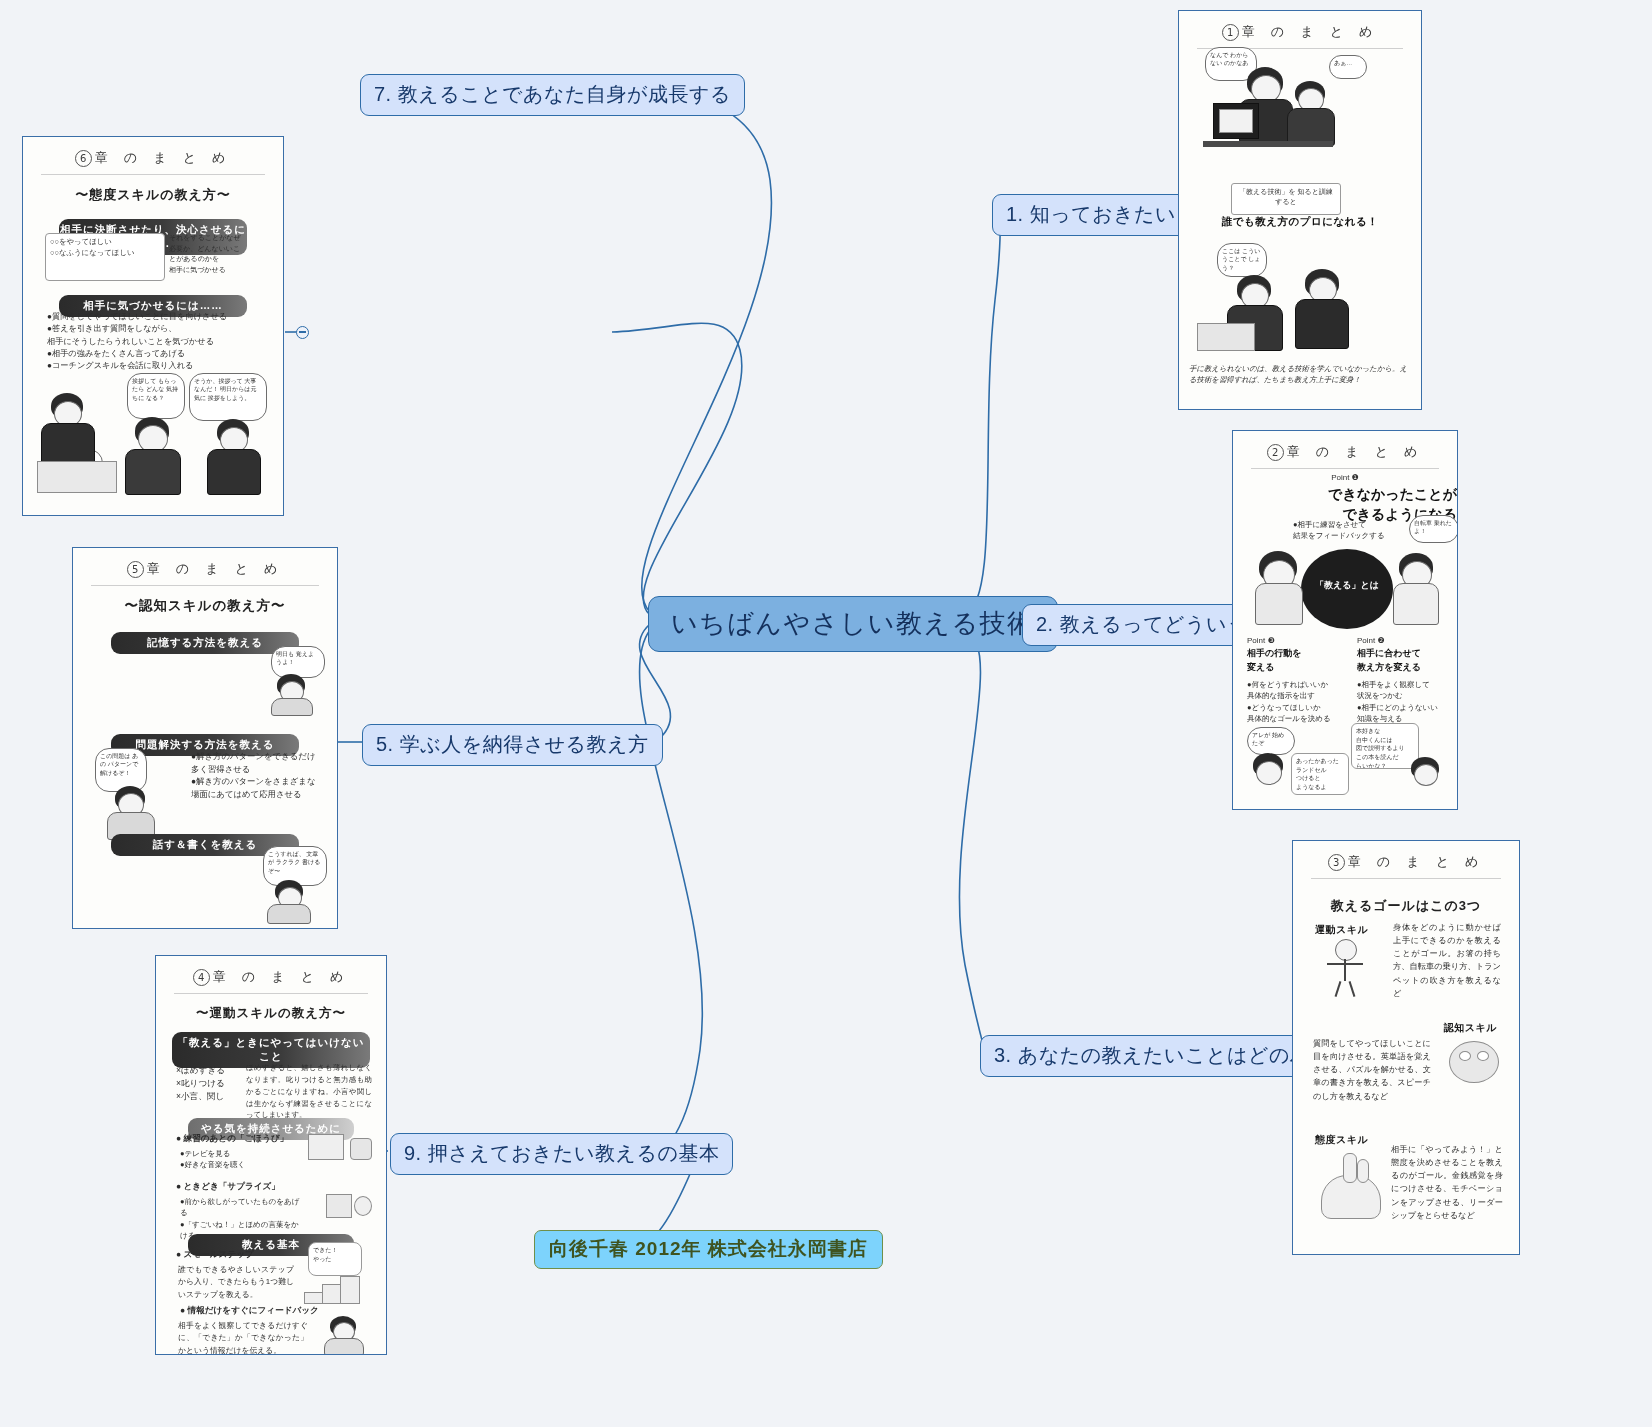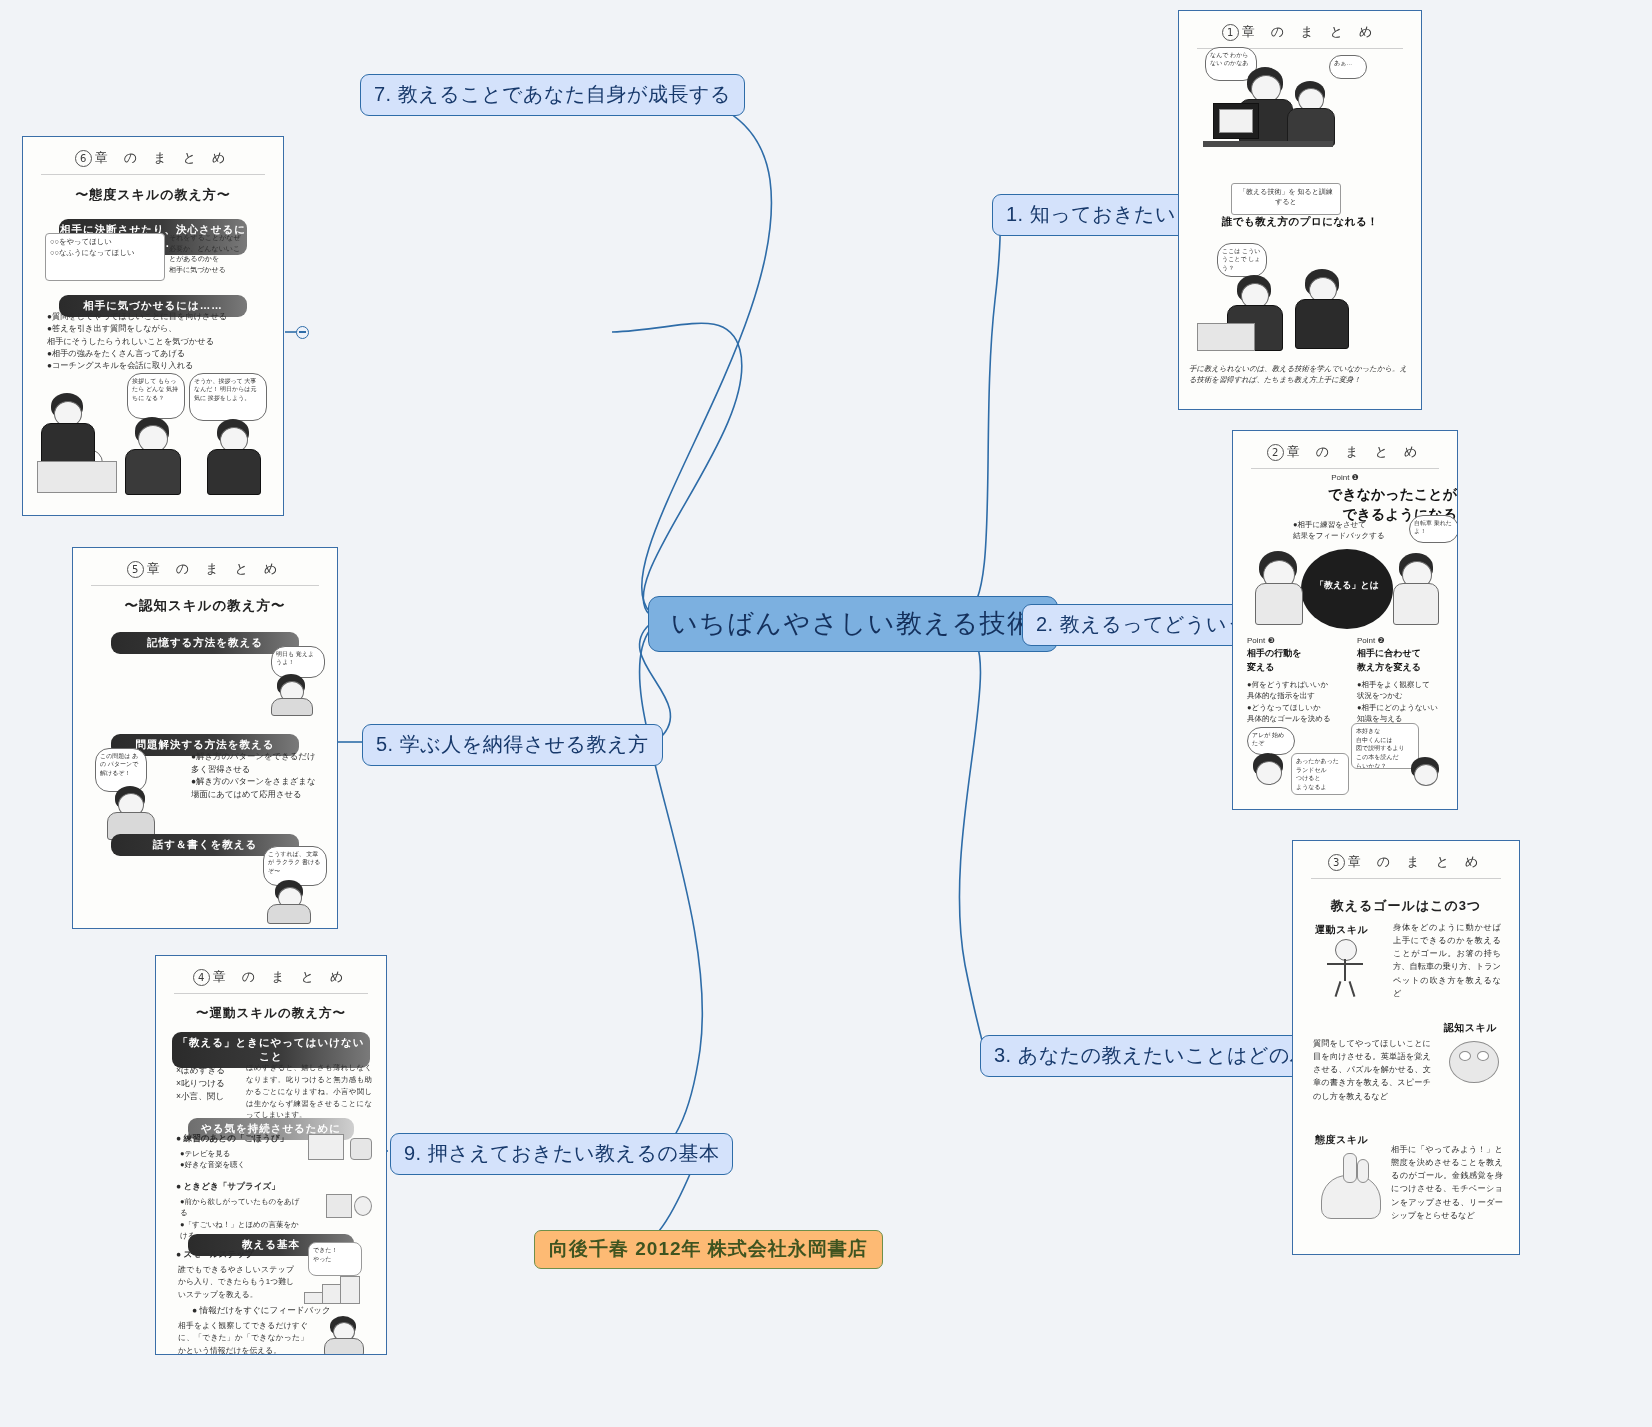--- a/index.html
+++ b/index.html
@@ -41,21 +41,21 @@
   .node.center {
     background: #7cb0e0;
     border: 1.8px solid #2e6ca8;
     border-radius: 11px;
     font-size: 26px;
     color: #14305c;
     padding: 13px 22px 15px 22px;
     letter-spacing: 1.5px;
   }
   .node.footer {
-    background: #fdba74;
+    background: #7dd3fc;
     border: 1.4px solid #6f8f4a;
     border-radius: 7px;
     color: #3f5420;
     font-size: 19px;
     font-weight: bold;
     padding: 8px 14px 10px 14px;
     letter-spacing: 1px;
   }
   .collapse-dot {
     position: absolute;
@@ -440,21 +440,21 @@
       <div class="pg-bar" style="position:absolute; left:16px; right:16px; top:268px;">教える基本</div>
       <div class="pg-note" style="left:20px; top:292px; font-size:8.6px; font-weight:bold;">● スモールステップ</div>
       <div class="pg-para" style="left:22px; top:308px; width:116px; font-size:7.8px;">誰でもできるやさしいステップから入り、できたらもう1つ難しいステップを教える。</div>
       <div class="pg-box" style="left:152px; top:286px; width:44px; height:26px; font-size:6px; border-radius:8px;">できた！<br>やった</div>
       <div class="fig" style="left:148px; top:312px; width:70px; height:38px;">
         <div class="blob" style="left:0; top:24px; width:18px; height:10px; background:#eee;"></div>
         <div class="blob" style="left:18px; top:16px; width:18px; height:18px; background:#eee;"></div>
         <div class="blob" style="left:36px; top:8px; width:18px; height:26px; background:#eee;"></div>
       </div>
 
-      <div class="pg-note" style="left:36px; top:348px; font-size:8.6px; font-weight:normal;">● 情報だけをすぐにフィードバック</div>
+      <div class="pg-note" style="left:24px; top:348px; font-size:8.6px; font-weight:bold;">● 情報だけをすぐにフィードバック</div>
       <div class="pg-para" style="left:22px; top:364px; width:130px; font-size:7.8px;">相手をよく観察してできるだけすぐに、「できた」か「できなかった」かという情報だけを伝える。</div>
       <div class="fig" style="left:164px; top:354px; width:58px; height:42px;">
         <div class="hair" style="left:10px; top:6px; width:26px; height:20px;"></div>
         <div class="face" style="left:13px; top:12px; width:20px; height:18px;"></div>
         <div class="body" style="left:4px; top:28px; width:38px; height:16px; background:#dedede;"></div>
       </div>
     </div>
   </div>
 
   <div class="thumb" style="left:72px; top:547px; width:266px; height:382px;">

